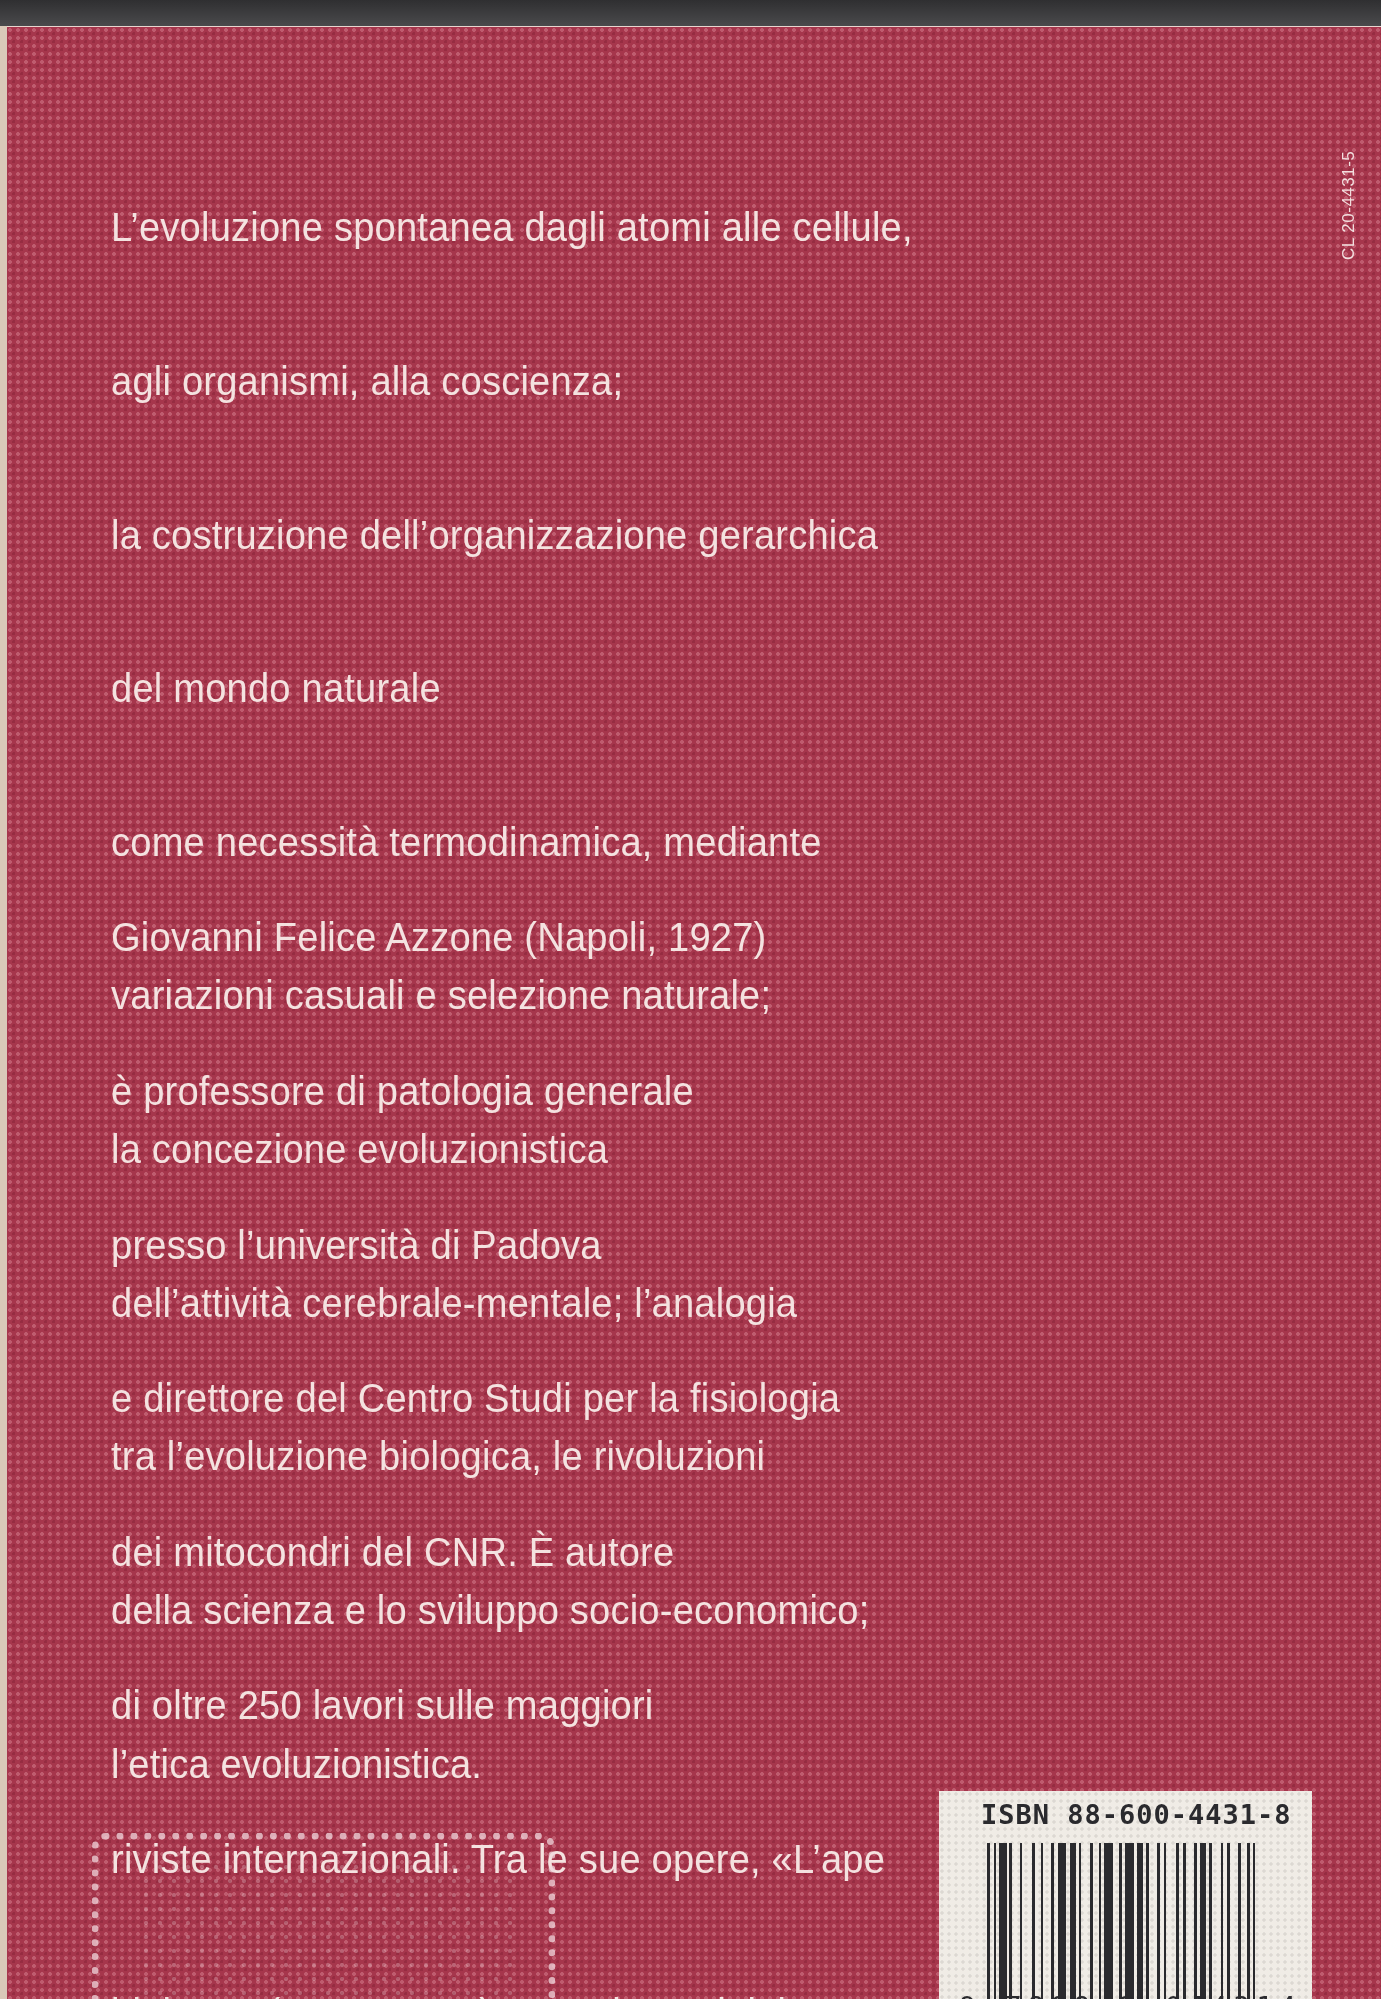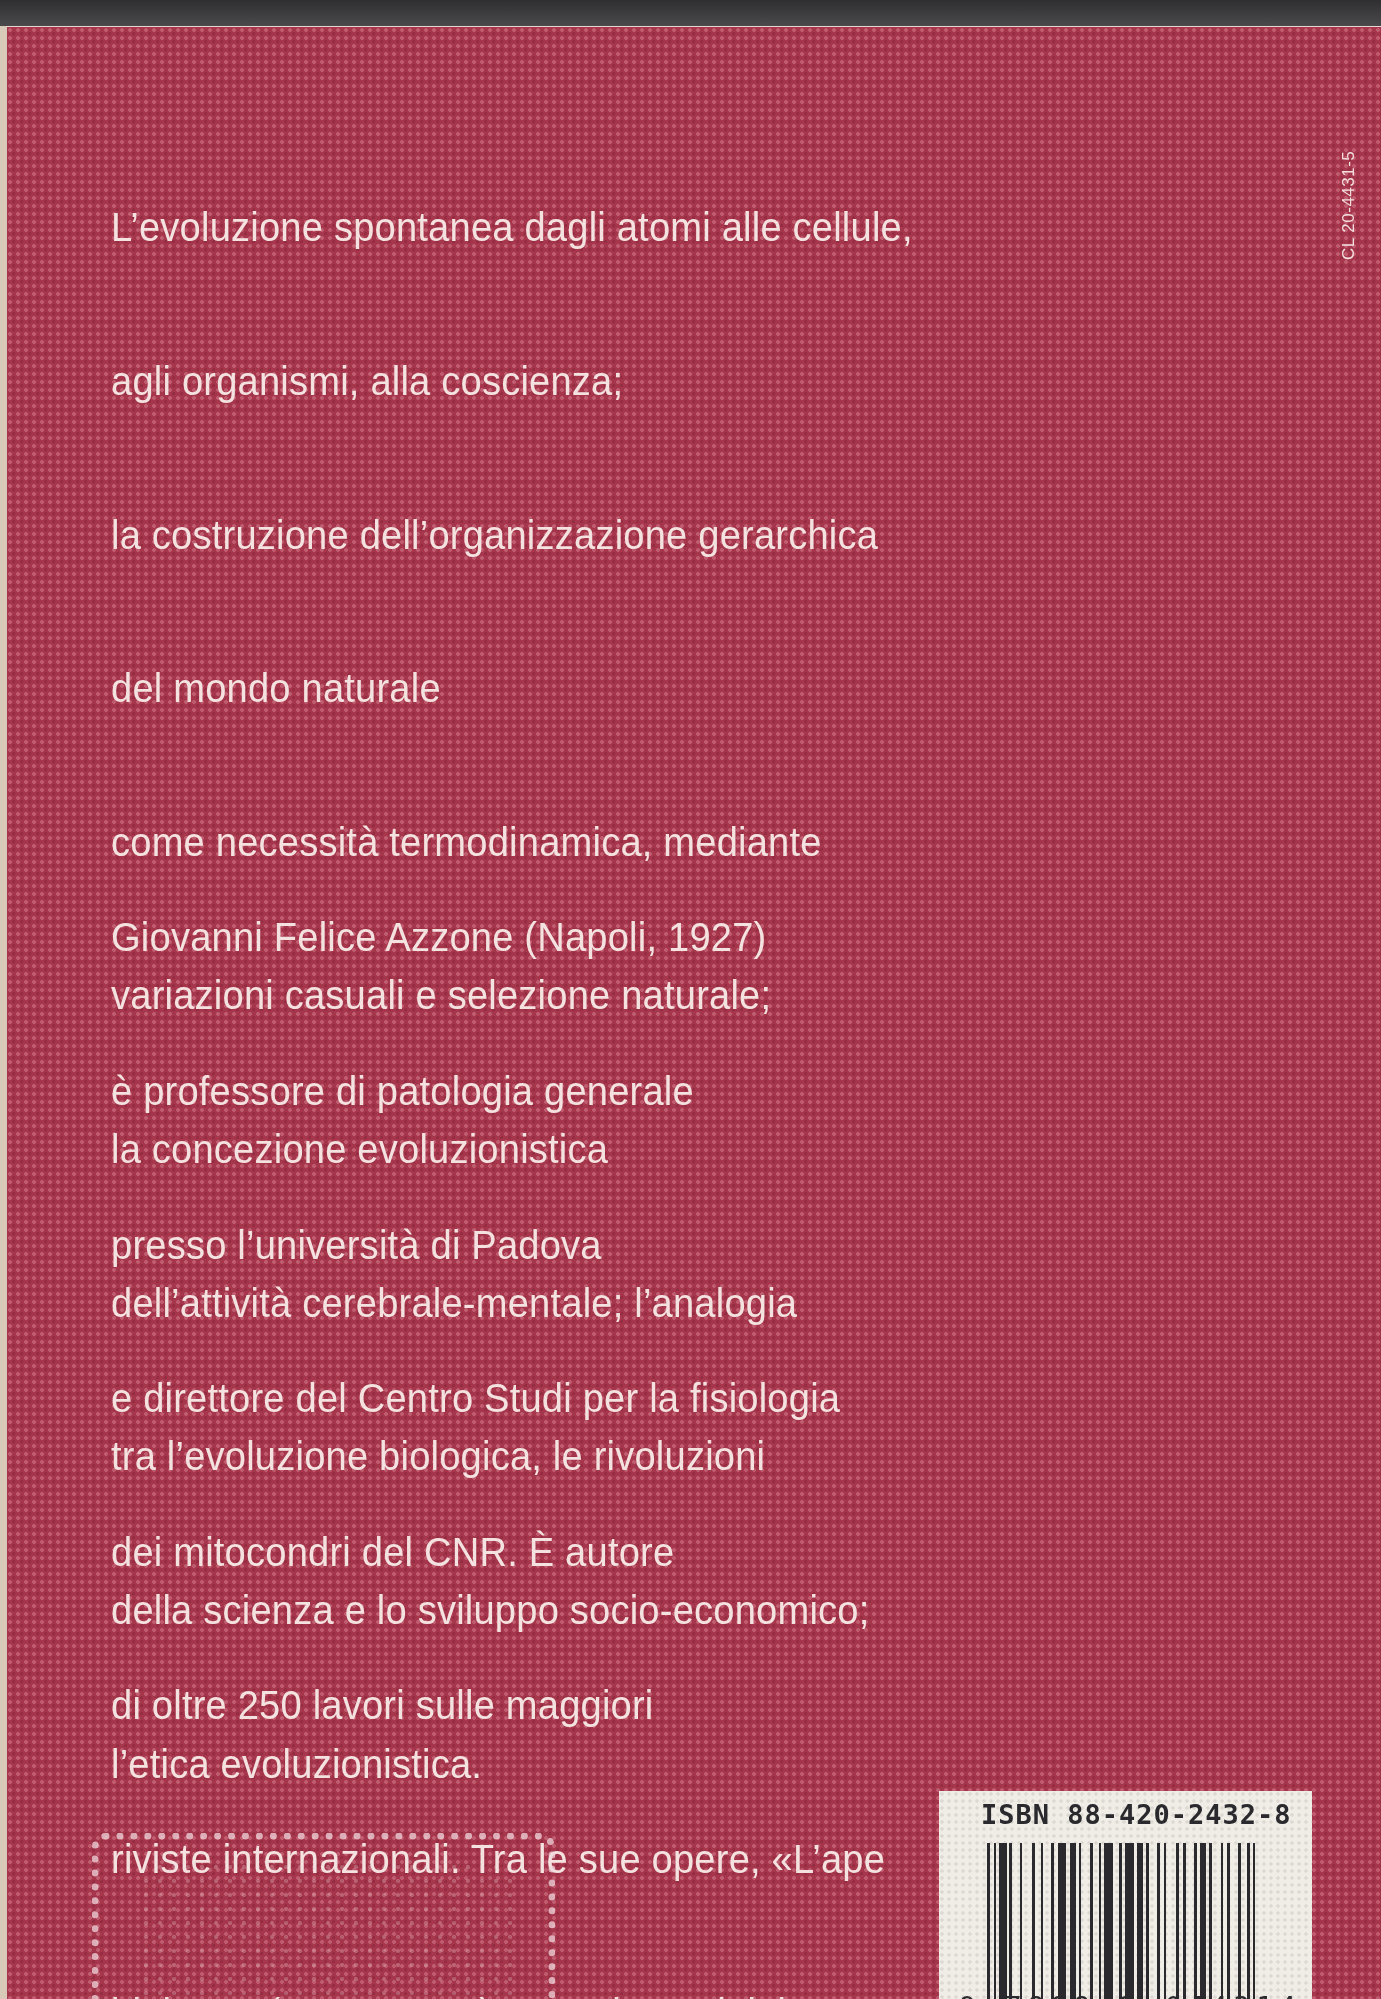--- a/index.html
+++ b/index.html
@@ -123,21 +123,21 @@
   
 </div>
 
 <div class="catalog-code">CL 20-4431-5</div>
 
 <div class="publisher-logo">
   <div class="inner"></div>
 </div>
 
 <div class="barcode-box">
-  <div class="isbn-text">ISBN 88-420-2432-8</div>
+  <div class="isbn-text">ISBN 88-600-4431-8</div>
   <div class="bars" id="bars">
       <span style="width: 3px; background: rgb(42, 42, 46);"></span>
       <span style="width: 4px; background: transparent;"></span>
       <span style="width: 2px; background: rgb(42, 42, 46);"></span>
       <span style="width: 3px; background: transparent;"></span>
       <span style="width: 8px; background: rgb(42, 42, 46);"></span>
       <span style="width: 2px; background: transparent;"></span>
       <span style="width: 3px; background: rgb(42, 42, 46);"></span>
       <span style="width: 8px; background: transparent;"></span>
       <span style="width: 2px; background: rgb(42, 42, 46);"></span>

